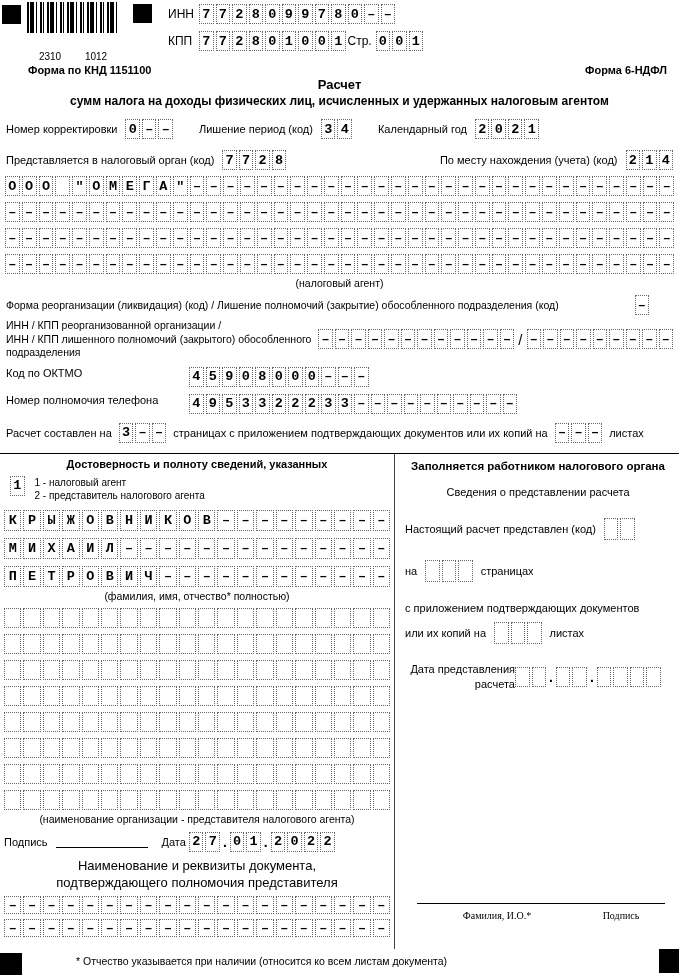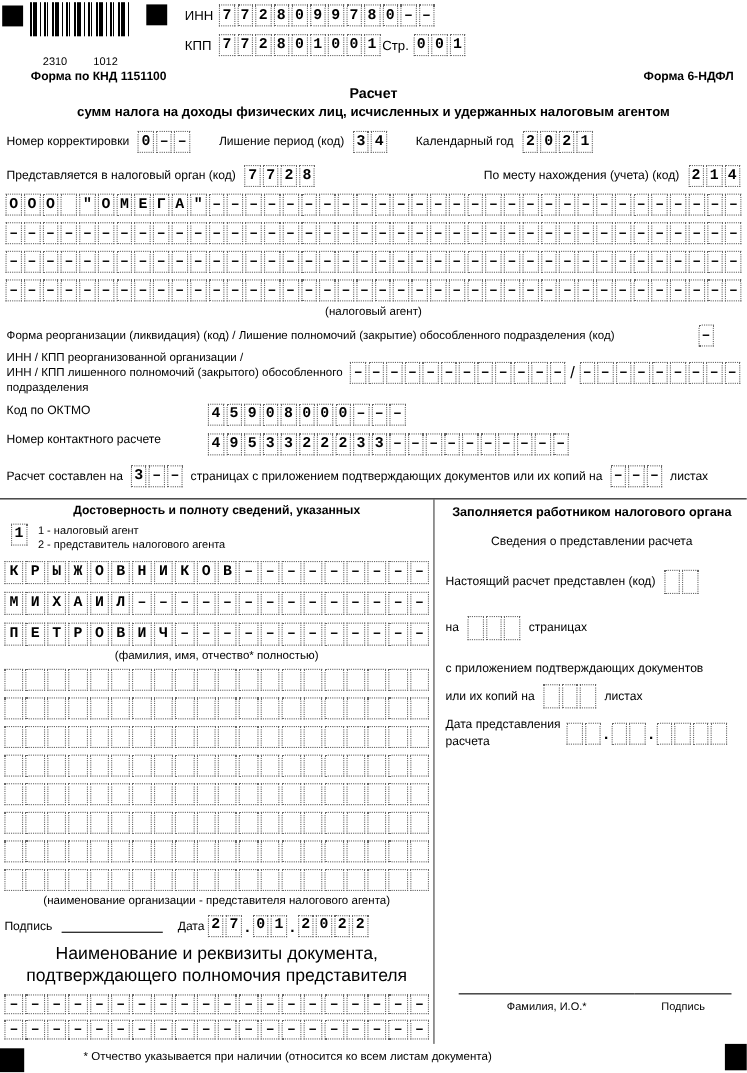--- a/index.html
+++ b/index.html
@@ -77,30 +77,30 @@
   .coderow { display: flex; align-items: flex-start; margin-top: 4px; padding-left: 6px; }
   .coderow .opts { font-size: 10px; line-height: 1.35; margin-left: 10px; }
   .fiorow { display: flex; gap: 2px; margin-top: 7px; }
   .fiorow .cell { flex: 1 1 auto; width: auto; height: 21px; }
   .emptyrow { display: flex; gap: 2px; margin-top: 6px; }
   .emptyrow .cell { flex: 1 1 auto; width: auto; height: 20px; }
   .docrow { display: flex; gap: 2px; margin-top: 5px; }
   .docrow .cell { flex: 1 1 auto; width: auto; height: 18px; }
   .signrow { display: flex; align-items: center; margin-top: 7px; font-size: 11px; }
   .underline { display: inline-block; width: 92px; border-bottom: 1px solid #000; height: 12px; margin: 0 14px 0 8px; }
-  .doctitle { font-size: 16px; text-align: center; margin-top: 6px; line-height: 1.3; }
+  .doctitle { font-size: 13px; text-align: center; margin-top: 6px; line-height: 1.3; }
 
   .rtitle { font-size: 11.5px; text-align: center; }
   .rsub { font-size: 11px; text-align: center; margin-top: 14px; }
   .rrow { display: flex; align-items: center; margin-top: 20px; font-size: 11px; }
   .rrow > span { margin-right: 8px; }
   .rrow .cellrow .cell { height: 22px; }
-  .rdate { display: flex; align-items: center; margin-top: 8px; font-size: 11px; }
+  .rdate { display: flex; align-items: center; margin-top: 18px; font-size: 11px; text-align: right; }
   .rdate .dl { width: 110px; line-height: 1.35; }
-  .signs { margin-top: auto; margin-bottom: 28px; display: flex; justify-content: flex-start; padding: 0 6px 0 12px; }
+  .signs { margin-top: auto; margin-bottom: 28px; display: flex; justify-content: flex-start; padding: 0 6px 0 12px; font-family: Liberation Serif, serif; }
   .signcol { text-align: center; }
   .sline { border-top: 1px solid #000; width: 160px; }
   .sline.small { width: 88px; }
   .scap { font-size: 10px; margin-top: 6px; }
 
   
   .footer-note { position: absolute; left: 76px; bottom: 8px; font-size: 10.5px; }
   .sq-bl { position: absolute; left: 0; bottom: 0; width: 22px; height: 22px; background: #000; }
   .sq-br { position: absolute; right: 0; bottom: 2px; width: 20px; height: 24px; background: #000; }
 </style>
@@ -426,21 +426,21 @@
         <span class="cell">0</span>
         <span class="cell">0</span>
         <span class="cell">0</span>
         <span class="cell">–</span>
         <span class="cell">–</span>
         <span class="cell">–</span>
       </span>
   </div>
 
   <div class="labrow">
-    <span class="lbl">Номер контактного расчете</span>
+    <span class="lbl">Номер полномочия телефона</span>
     <span class="cellrow">
         <span class="cell">4</span>
         <span class="cell">9</span>
         <span class="cell">5</span>
         <span class="cell">3</span>
         <span class="cell">3</span>
         <span class="cell">2</span>
         <span class="cell">2</span>
         <span class="cell">2</span>
         <span class="cell">3</span>

